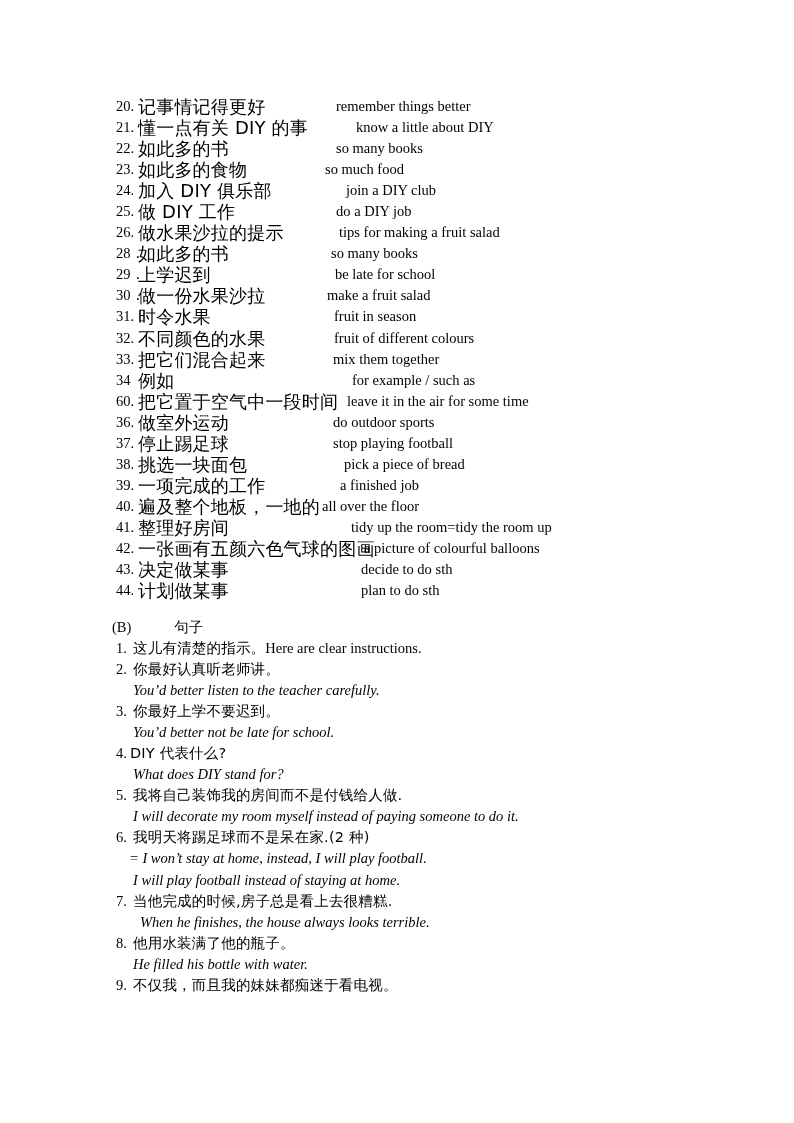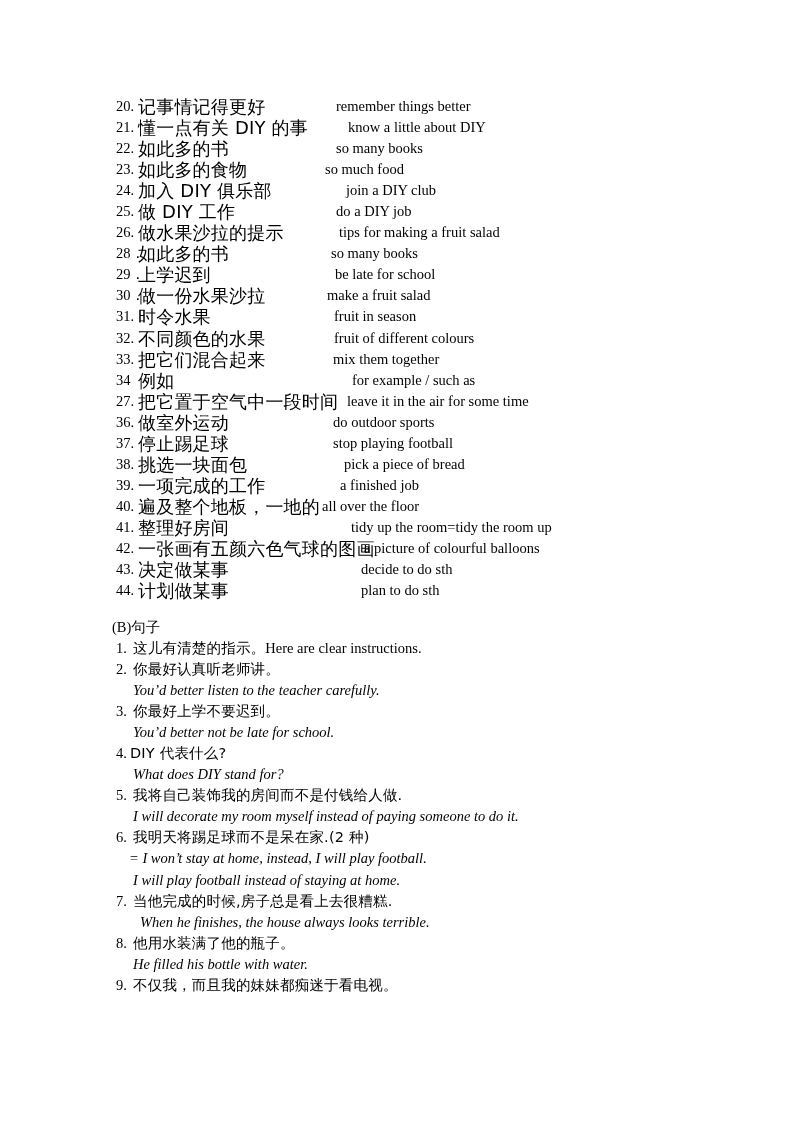--- a/index.html
+++ b/index.html
@@ -68,20 +68,21 @@
     top: 617px;
     font-size: 14.5px;
     line-height: 21.05px;
     white-space: nowrap;
   }
   #section-b-heading .bracket-label {
     font-family: "Liberation Serif", "DejaVu Serif", serif;
   }
   #section-b-heading .cn {
     font-family: "DejaVu Sans", "Liberation Sans", sans-serif;
+    padding-left: 43px;
   }
 
   
   #sentence-list {
     position: absolute;
     left: 0;
     top: 638px;
     width: 794px;
   }
   .sentence-line {
@@ -134,21 +135,21 @@
 
   <div id="phrase-list">
       <div class="phrase-row">
         <span class="phrase-num">20.</span>
         <span class="phrase-cn">记事情记得更好</span>
         <span class="phrase-en" style="left: 336px;">remember things better</span>
       </div>
       <div class="phrase-row">
         <span class="phrase-num">21.</span>
         <span class="phrase-cn">懂一点有关 DIY 的事</span>
-        <span class="phrase-en" style="left: 348px; text-align: right;">know a little about DIY</span>
+        <span class="phrase-en" style="left: 356px; text-align: right;">know a little about DIY</span>
       </div>
       <div class="phrase-row">
         <span class="phrase-num">22.</span>
         <span class="phrase-cn">如此多的书</span>
         <span class="phrase-en" style="left: 336px;">so many books</span>
       </div>
       <div class="phrase-row">
         <span class="phrase-num">23.</span>
         <span class="phrase-cn">如此多的食物</span>
         <span class="phrase-en" style="left: 325px;">so much food</span>
@@ -197,21 +198,21 @@
         <span class="phrase-num">33.</span>
         <span class="phrase-cn">把它们混合起来</span>
         <span class="phrase-en" style="left: 333px;">mix them together</span>
       </div>
       <div class="phrase-row">
         <span class="phrase-num">34</span>
         <span class="phrase-cn">例如</span>
         <span class="phrase-en" style="left: 352px;">for example / such as</span>
       </div>
       <div class="phrase-row">
-        <span class="phrase-num">27.</span>
+        <span class="phrase-num">60.</span>
         <span class="phrase-cn">把它置于空气中一段时间</span>
         <span class="phrase-en" style="left: 347px;">leave it in the air for some time</span>
       </div>
       <div class="phrase-row">
         <span class="phrase-num">36.</span>
         <span class="phrase-cn">做室外运动</span>
         <span class="phrase-en" style="left: 333px;">do outdoor sports</span>
       </div>
       <div class="phrase-row">
         <span class="phrase-num">37.</span>

